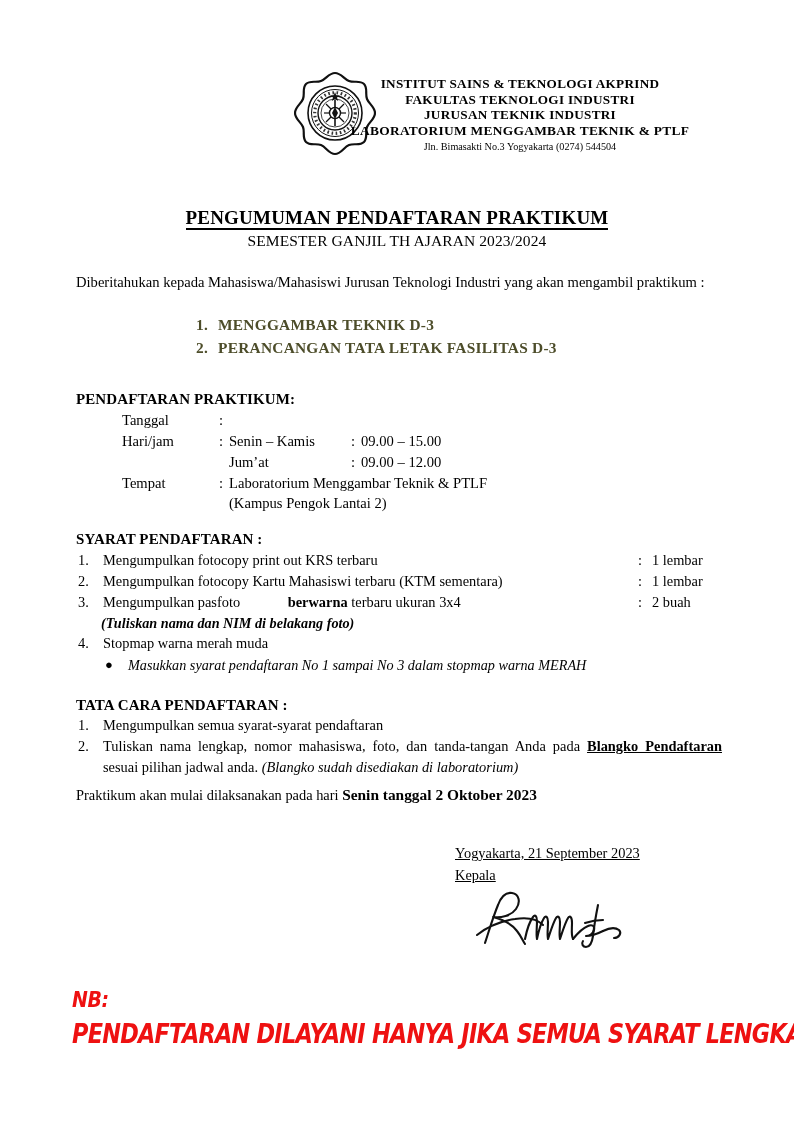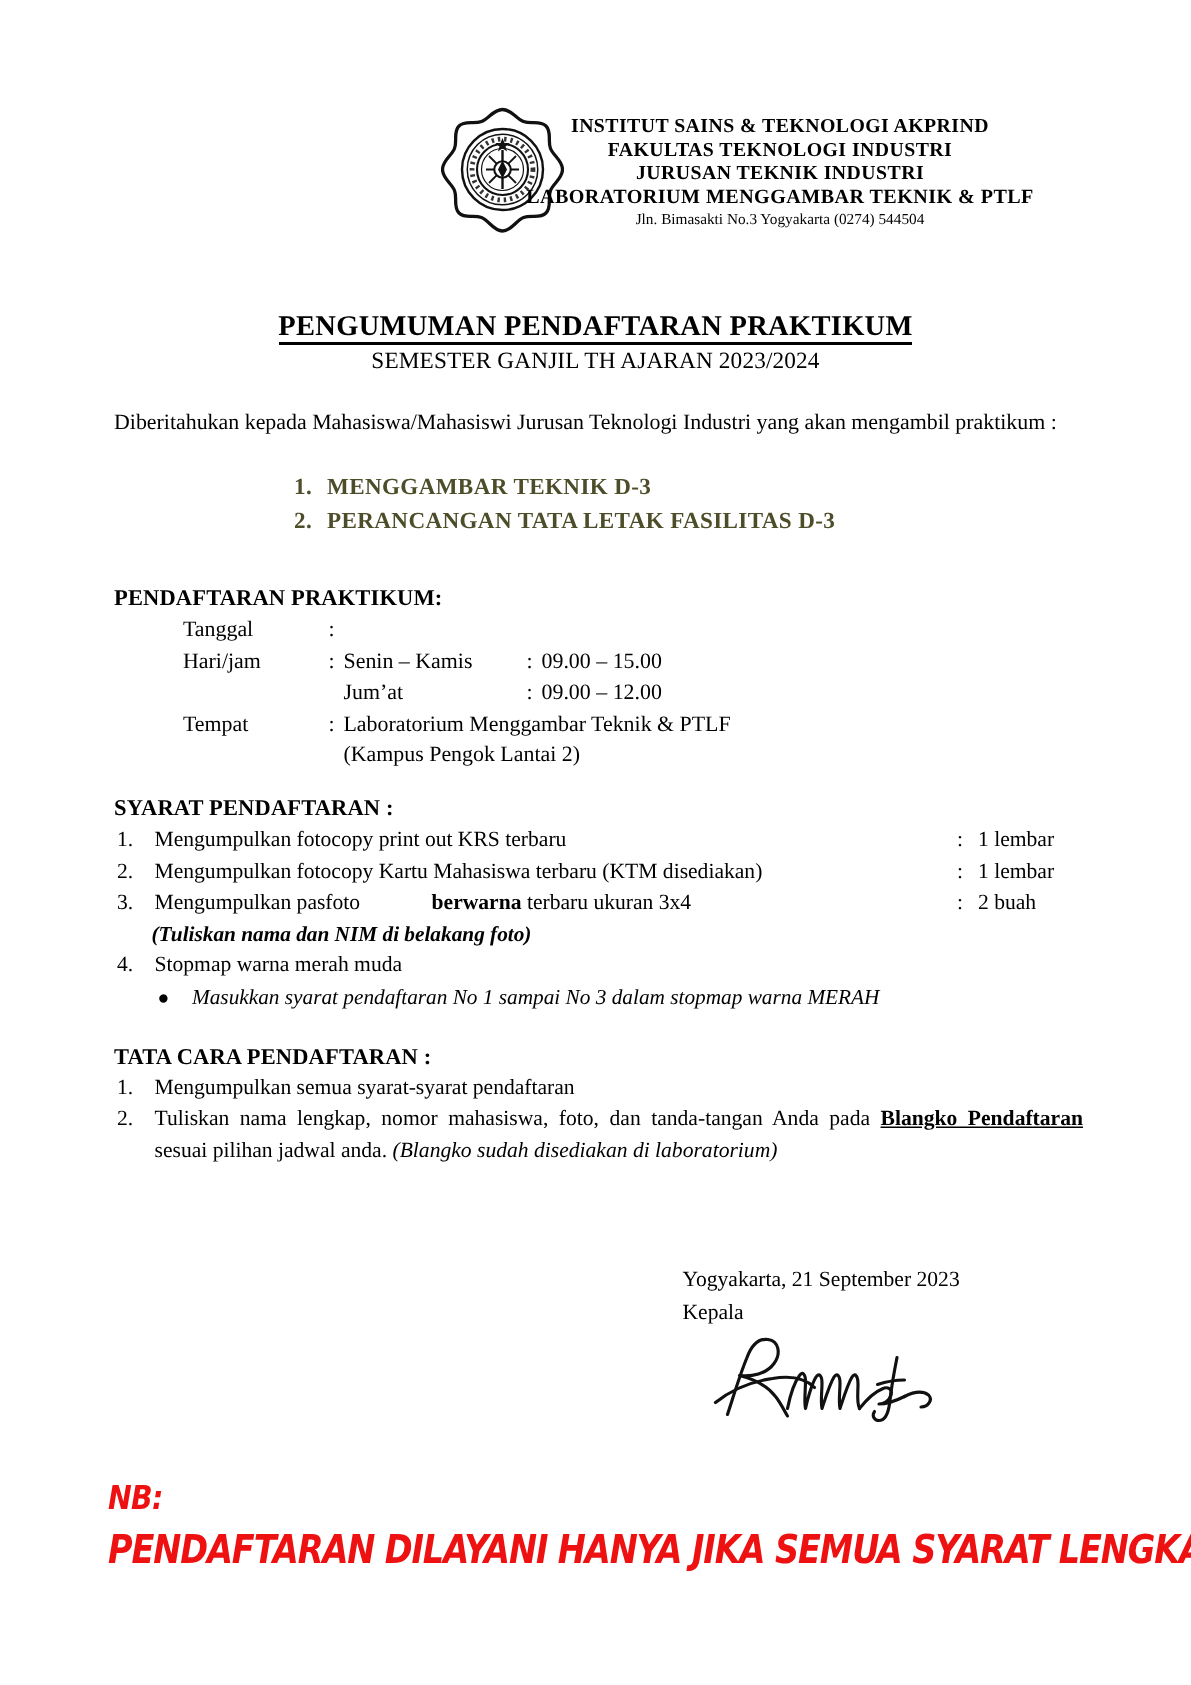--- a/index.html
+++ b/index.html
@@ -200,20 +200,21 @@
   .mulai b { font-size: 15.4px; }
 
   
   .sign-block {
     position: absolute;
     left: 455px;
     top: 843px;
     width: 300px;
     font-size: 14.4px;
     line-height: 1.5;
+    text-decoration: underline;
   }
   .sign-svg {
     margin-left: 12px;
     margin-top: 1px;
     margin-bottom: 0px;
   }
   .sign-name { margin-top: 1px; }
 
   
   .nb-block {
@@ -354,21 +355,21 @@
 
     <div class="sy-row">
       <span class="sy-num">1.</span>
       <span class="sy-txt"><span>Mengumpulkan fotocopy print out KRS terbaru</span></span>
       <span class="sy-colon">:</span>
       <span class="sy-qty">1 lembar</span>
     </div>
 
     <div class="sy-row">
       <span class="sy-num">2.</span>
-      <span class="sy-txt"><span>Mengumpulkan fotocopy Kartu Mahasiswa terbaru (KTM disediakan)</span></span>
+      <span class="sy-txt"><span>Mengumpulkan fotocopy Kartu Mahasiswi terbaru (KTM sementara)</span></span>
       <span class="sy-colon">:</span>
       <span class="sy-qty">1 lembar</span>
     </div>
 
     <div class="sy-row">
       <span class="sy-num">3.</span>
       <span class="sy-txt"><span>Mengumpulkan pasfoto </span><b class="inl">berwarna</b><span> terbaru ukuran 3x4</span></span>
       <span class="sy-colon">:</span>
       <span class="sy-qty">2 buah</span>
     </div>
@@ -392,20 +393,21 @@
     <div class="tt-row">
       <span class="tt-num">1.</span>
       <span class="tt-txt" style="text-align:left">Mengumpulkan semua syarat-syarat  pendaftaran</span>
     </div>
     <div class="tt-row">
       <span class="tt-num">2.</span>
       <span class="tt-txt"><span>Tuliskan nama lengkap, nomor mahasiswa, foto, dan tanda-tangan Anda pada </span><span class="uline-bold">Blangko Pendaftaran</span><span> sesuai pilihan jadwal anda. </span><span class="ital">(Blangko sudah disediakan di laboratorium)</span></span>
     </div>
   </div>
 
+  <div class="mulai"><span>Praktikum akan mulai dilaksanakan pada hari </span><b>Senin tanggal 2 Oktober 2023</b></div>
 
   <div class="sign-block">
     <div>Yogyakarta, 21 September 2023</div>
     <div>Kepala</div>
 
     <div class="sign-svg">
       <svg width="175" height="62" viewBox="0 0 175 62">
         <g fill="none" stroke="#111111" stroke-width="2.1" stroke-linecap="round" stroke-linejoin="round">
 
           <path d="M18 56 C 22 44 26 30 31 18 C 34 10 38 5 45 6

